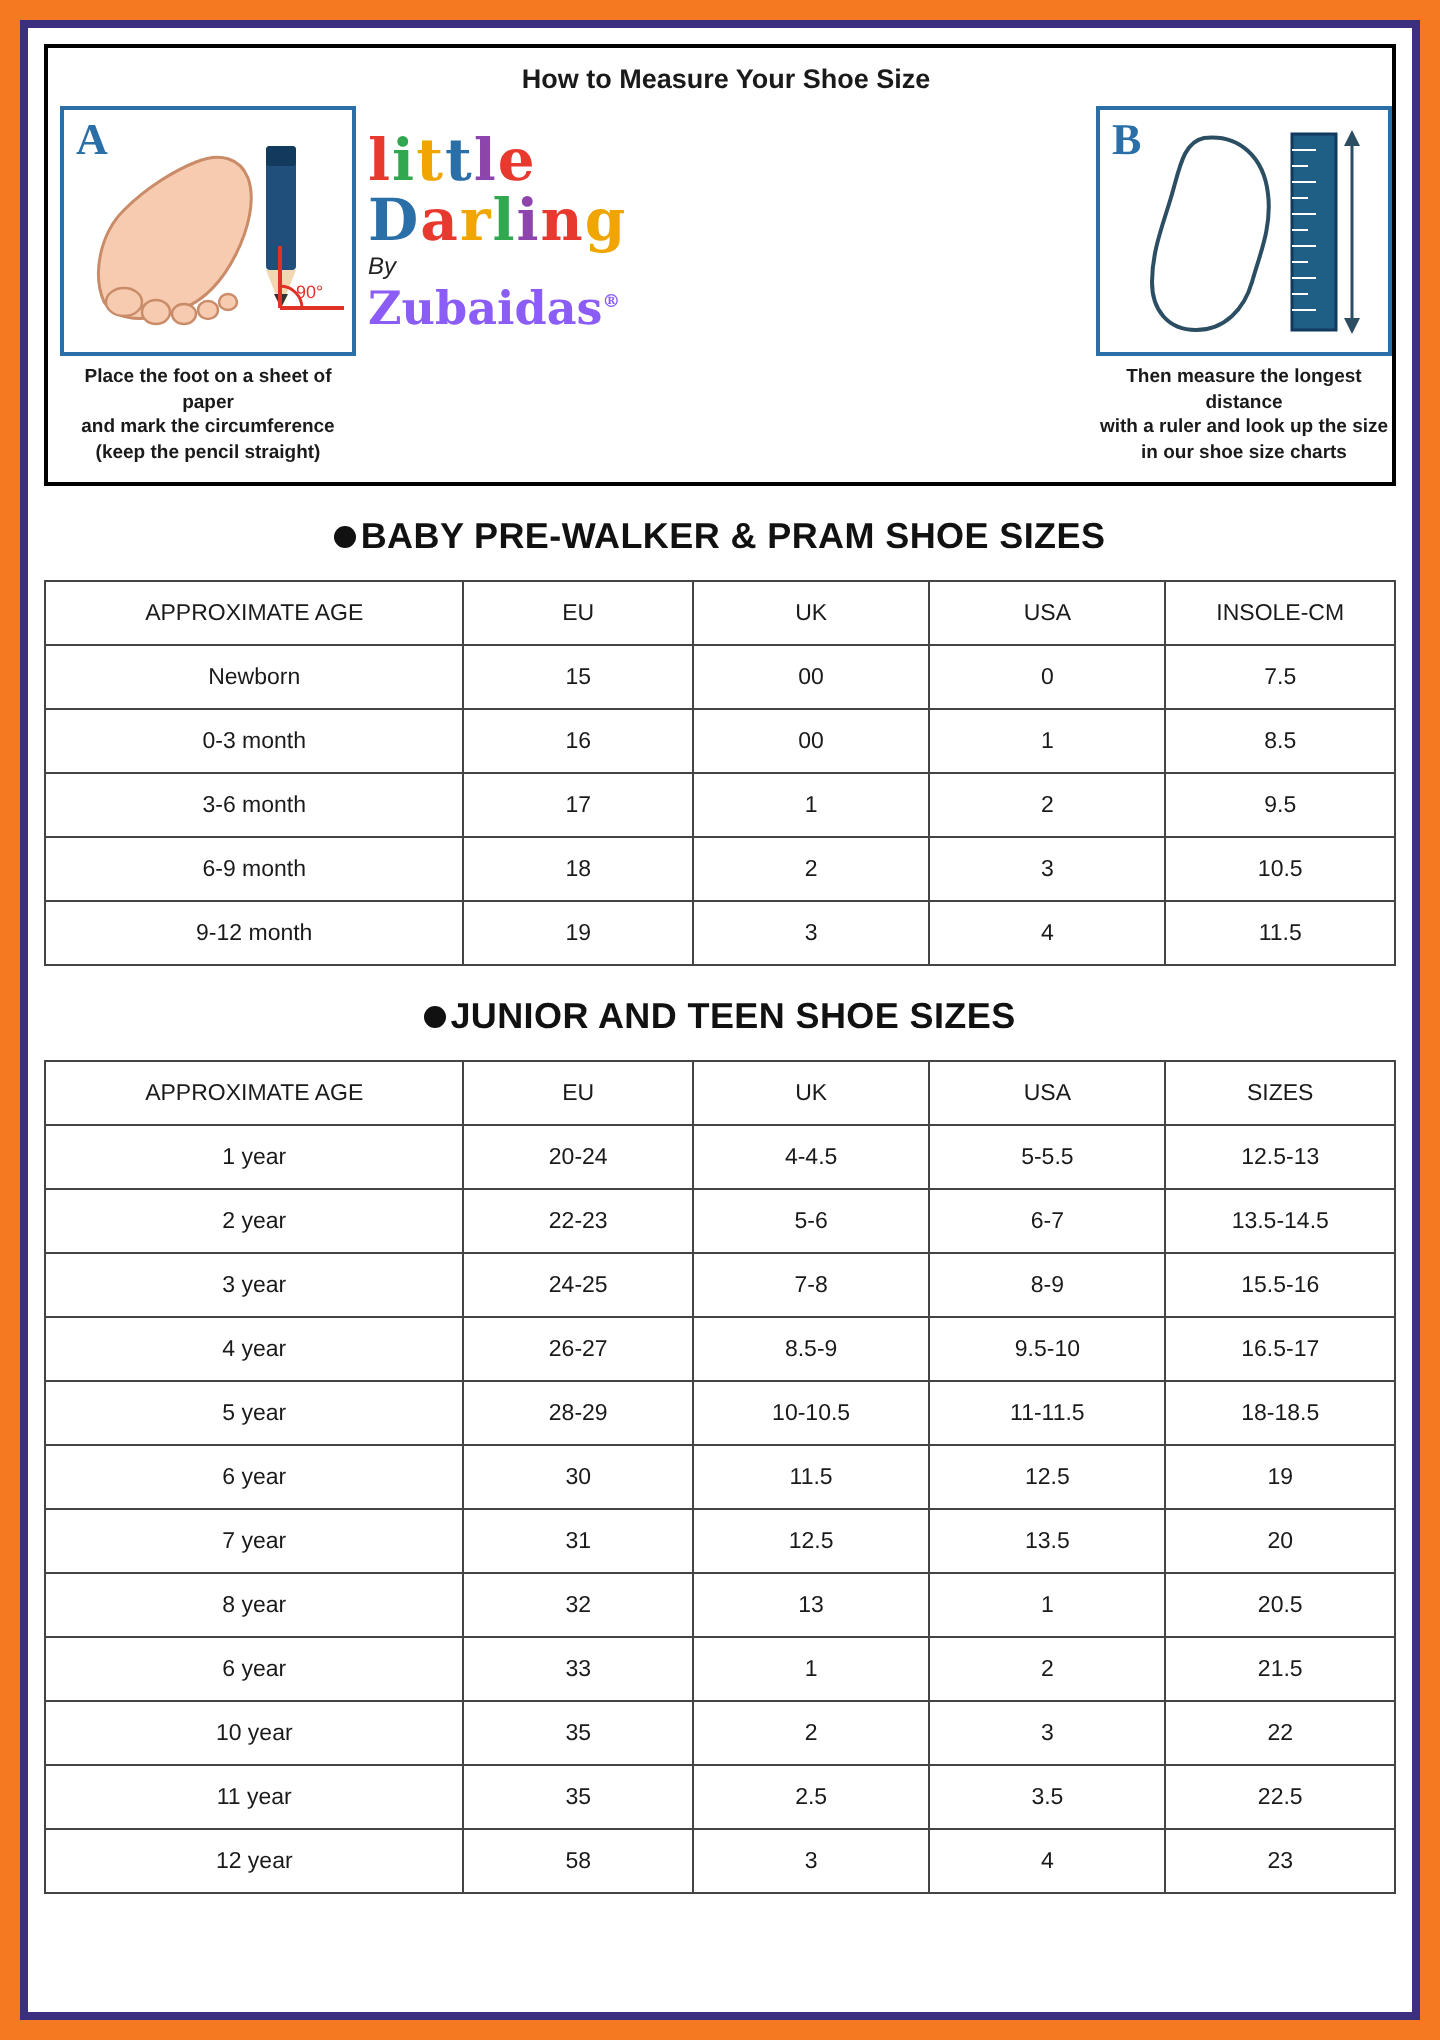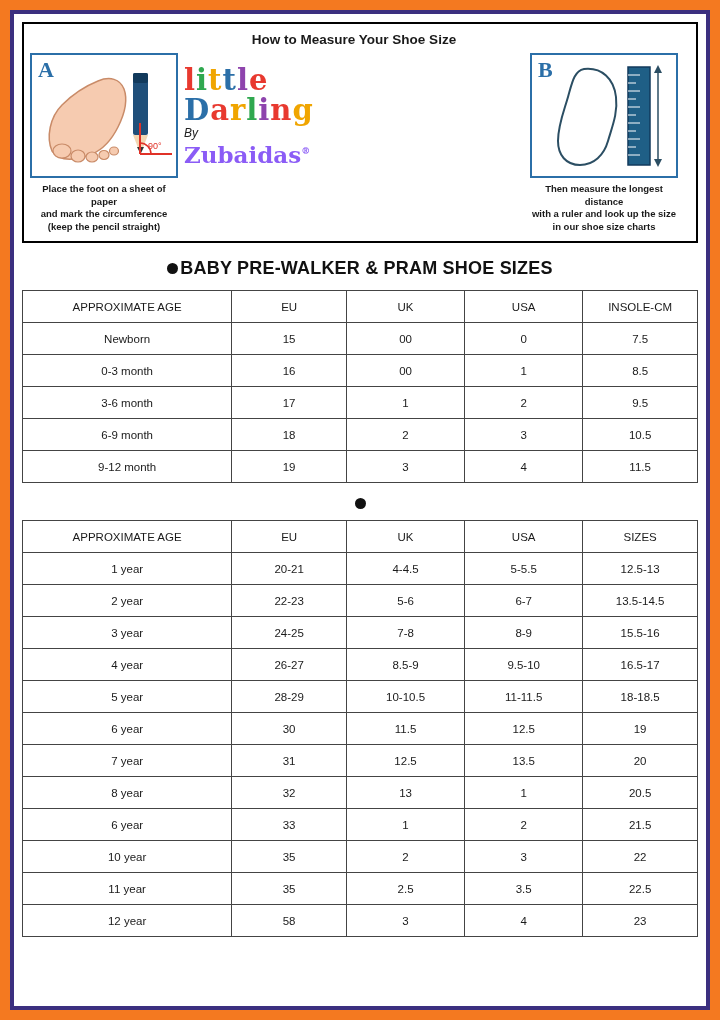--- a/index.html
+++ b/index.html
@@ -42,21 +42,21 @@
     right: 14px;
     bottom: 14px;
     overflow: hidden;
   }
 
   
   .measure-box {
     margin: 8px 8px 0 8px;
     border: 2px solid #000;
     box-sizing: border-box;
-    padding: 6px 18px 8px 6px;
+    padding: 6px 0 8px 6px;
   }
   .measure-title {
     text-align: center;
     font-weight: bold;
     font-size: 13.5px;
     color: #1a1a1a;
     margin: 2px 0 6px 0;
   }
   .measure-row {
     display: flex;
@@ -338,20 +338,21 @@
           <td>19</td>
           <td>3</td>
           <td>4</td>
           <td>11.5</td>
         </tr>
       </tbody>
     </table>
 
     <div class="section-head">
       <span class="bullet-dot"></span>
+      <span class="section-title">JUNIOR AND TEEN SHOE SIZES</span>
     </div>
 
     <table class="size-table">
       <colgroup>
           <col class="c0">
           <col class="c1">
           <col class="c2">
           <col class="c3">
           <col class="c4">
         </colgroup>
@@ -360,21 +361,21 @@
           <th>APPROXIMATE AGE</th>
           <th>EU</th>
           <th>UK</th>
           <th>USA</th>
           <th>SIZES</th>
         </tr>
       </thead>
       <tbody>
         <tr>
           <td>1 year</td>
-          <td>20-21</td>
+          <td>20-24</td>
           <td>4-4.5</td>
           <td>5-5.5</td>
           <td>12.5-13</td>
         </tr>
         <tr>
           <td>2 year</td>
           <td>22-23</td>
           <td>5-6</td>
           <td>6-7</td>
           <td>13.5-14.5</td>

